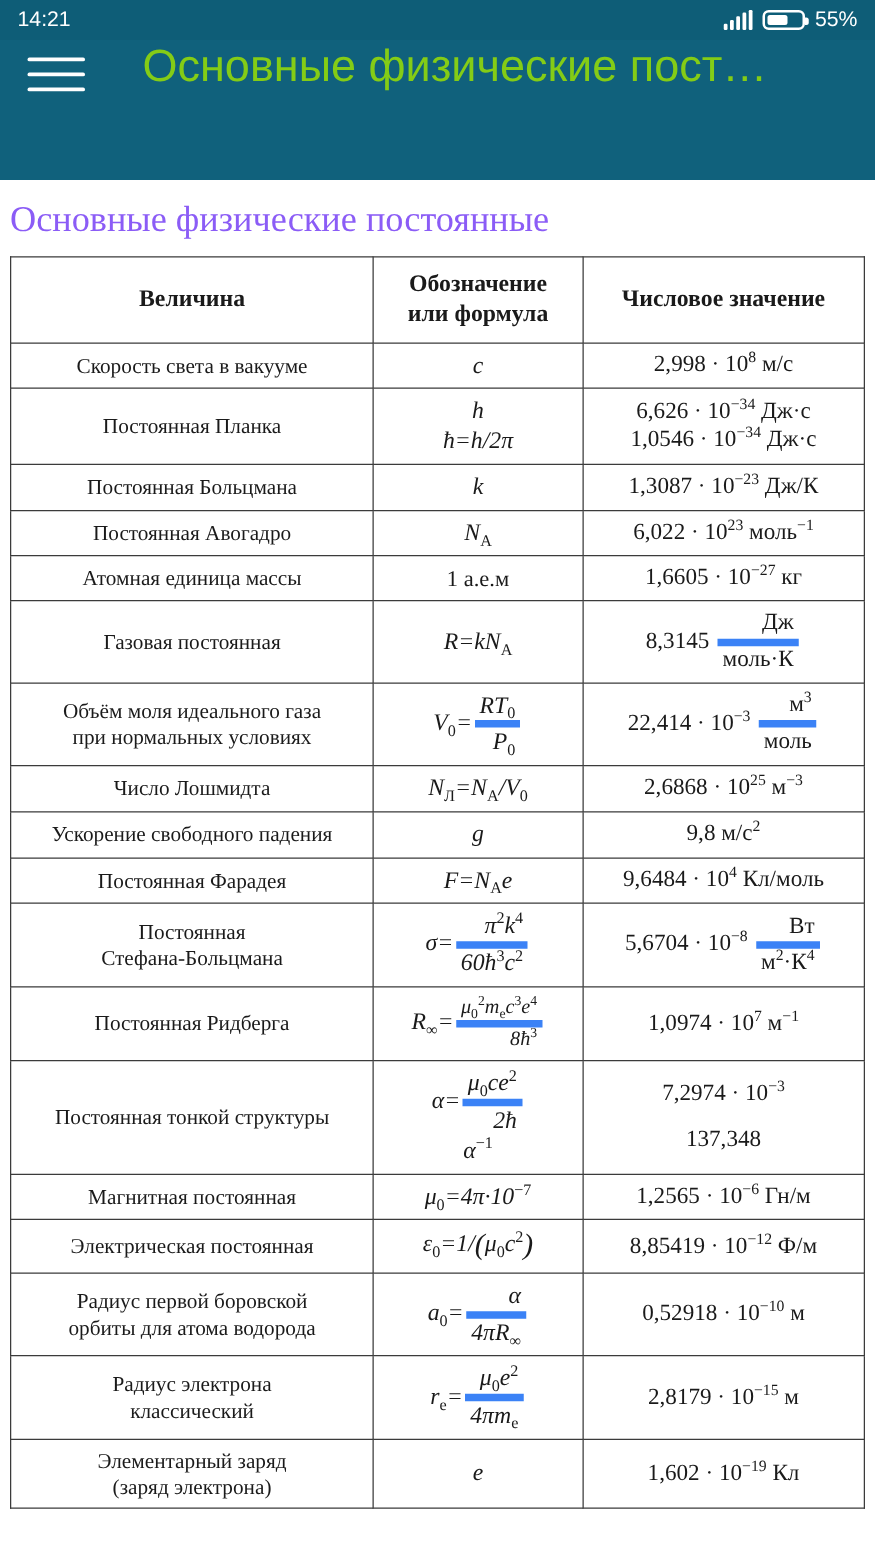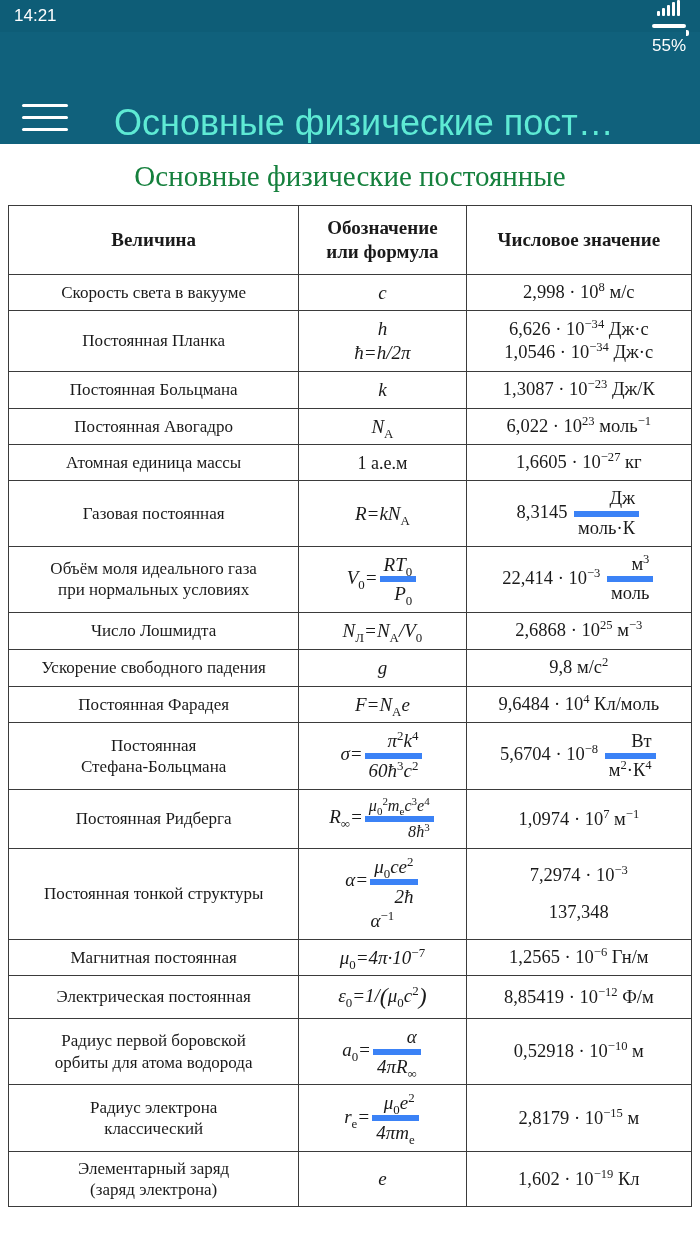--- a/index.html
+++ b/index.html
@@ -16,21 +16,21 @@
     height: 32px;
     background: #0e5d77;
     color: #ffffff;
     display: flex;
     justify-content: space-between;
     padding: 0 14px;
     font-family: "Liberation Sans", sans-serif;
     font-size: 17px;
   }
   #status-bar .left { display: flex; align-items: center; }
-  #status-bar .right { display: flex; align-items: center; gap: 8px; flex-direction: column; }
+  #status-bar .right { display: flex; align-items: center; gap: 8px; }
   .signal {
     display: inline-flex;
     align-items: flex-end;
     gap: 2px;
     height: 16px;
   }
   .signal i {
     display: block;
     width: 3px;
     background: #ffffff;
@@ -63,23 +63,23 @@
     background: #ffffff;
     border-radius: 2px;
   }
   .battery-pct { font-size: 17px; }
 
   
   #app-bar {
     height: 112px;
     background: #10617c;
     display: flex;
-    align-items: flex-end;
+    align-items: flex-start;
     padding: 0 22px;
-    color: #5eead4;
+    color: #84cc16;
   }
   #menu-button {
     width: 54px; height: 54px;
     display: flex;
     flex-direction: column;
     justify-content: center;
     gap: 9px;
     cursor: pointer;
     flex: 0 0 auto;
   }
@@ -100,22 +100,22 @@
   }
 
   
   #content {
     padding: 6px 8px 0 8px;
     height: calc(1244px - 32px - 112px);
     overflow: hidden;
     background: #ffffff;
   }
   #doc-title {
-    text-align: center;
-    color: #15803d;
+    text-align: left;
+    color: #8b5cf6;
     font-size: 29px;
     padding: 10px 0 12px 0;
     font-family: "Liberation Serif", serif;
   }
 
   table.const-table {
     width: 100%;
     border-collapse: collapse;
     table-layout: fixed;
     font-size: 16.5px;

